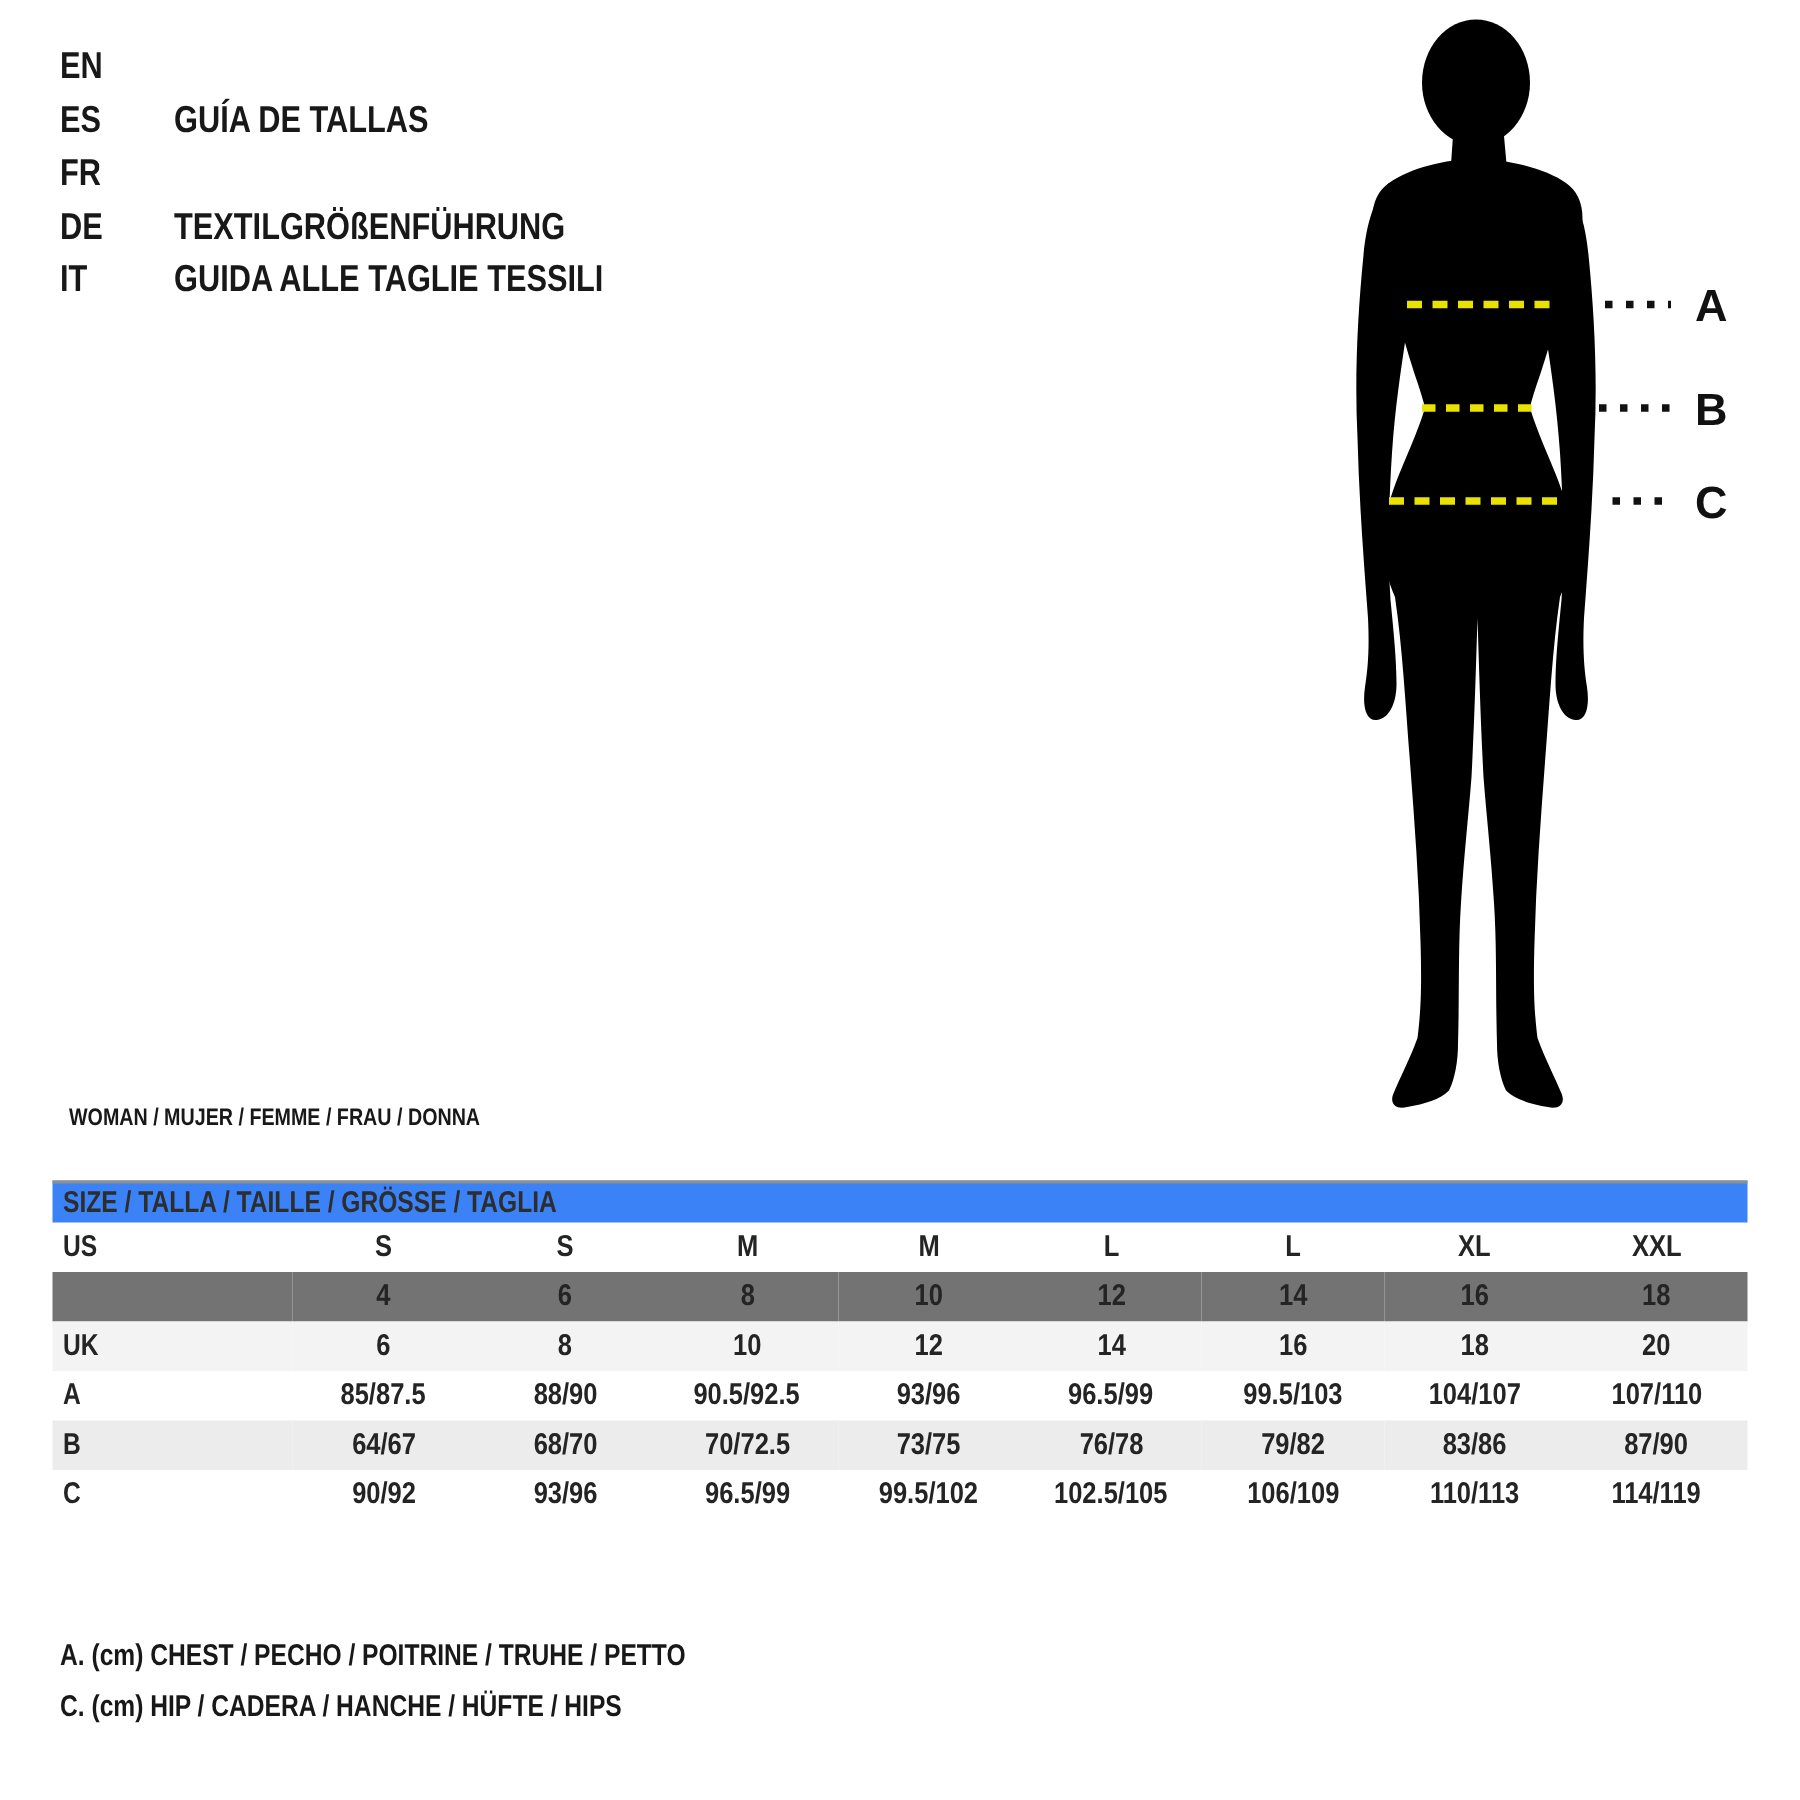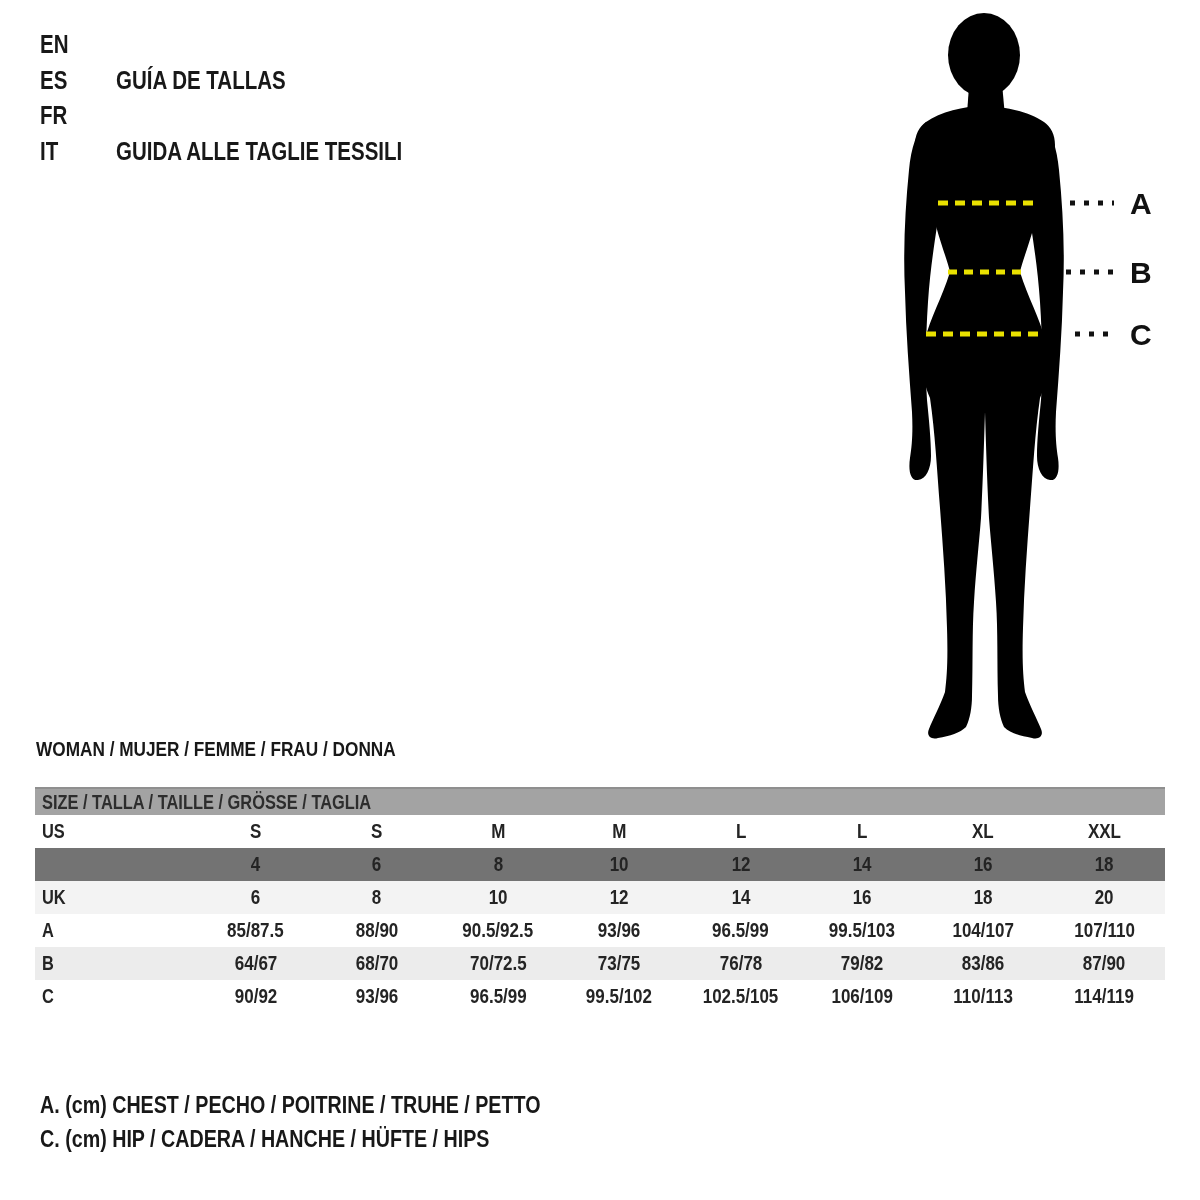--- a/index.html
+++ b/index.html
@@ -13,39 +13,39 @@
 
   
   .langs { position:absolute; left:40px; top:30px; }
   .lang-row { display:flex; height:35.5px; font-size:25px; color:#181818; }
   .lang-code { width:76px; flex:0 0 76px; }
 
   
   .figure { position:absolute; left:880px; top:0px; }
 
   
-  .section-title { position:absolute; left:36px; top:737px; font-size:21px; color:#181818; }
+  .section-title { position:absolute; left:46px; top:737px; font-size:16px; color:#181818; }
 
   
   .tablewrap { position:absolute; left:35px; top:787px; width:1130px; }
   .thead {
-    height:26px; line-height:26px; background:#a3a3a3; border-top:2px solid #8f8f8f;
+    height:26px; line-height:26px; background:#3b82f6; border-top:2px solid #8f8f8f;
     font-size:20px; color:#2d2d2d; padding-left:7px;
   }
   table { width:100%; border-collapse:collapse; table-layout:fixed; }
   td { height:33px; text-align:center; font-size:20px; padding:0; color:#242424; }
   td.lbl { text-align:left; padding-left:7px; }
   tbody tr:nth-child(2) { background:#737373; }
   tbody tr:nth-child(3) { background:#f3f3f3; }
   tbody tr:nth-child(5) { background:#ececec; }
   tbody tr:nth-child(7) { background:#ececec; }
 
   
   .legend { position:absolute; left:40px; top:1088px; }
-  .legend-row { font-size:24px; line-height:33.5px; color:#181818; }
+  .legend-row { font-size:20px; line-height:33.5px; color:#181818; }
 </style>
 </head>
 <body>
 
 <div class="page">
 
   <div class="langs">
 
       <div class="lang-row">
         <span class="lang-code"><span class="cx">EN</span></span>
@@ -53,20 +53,24 @@
 
       <div class="lang-row">
         <span class="lang-code"><span class="cx">ES</span></span>
         <span class="lang-label"><span class="cx">GUÍA DE TALLAS</span></span>
       </div>
 
       <div class="lang-row">
         <span class="lang-code"><span class="cx">FR</span></span>
       </div>
 
+      <div class="lang-row">
+        <span class="lang-code"><span class="cx">DE</span></span>
+        <span class="lang-label"><span class="cx">TEXTILGRÖßENFÜHRUNG</span></span>
+      </div>
 
       <div class="lang-row">
         <span class="lang-code"><span class="cx">IT</span></span>
         <span class="lang-label"><span class="cx">GUIDA ALLE TAGLIE TESSILI</span></span>
       </div>
 
   </div>
 
   <svg class="figure" width="320" height="760" viewBox="0 0 320 760">
     <g fill="#000000">

